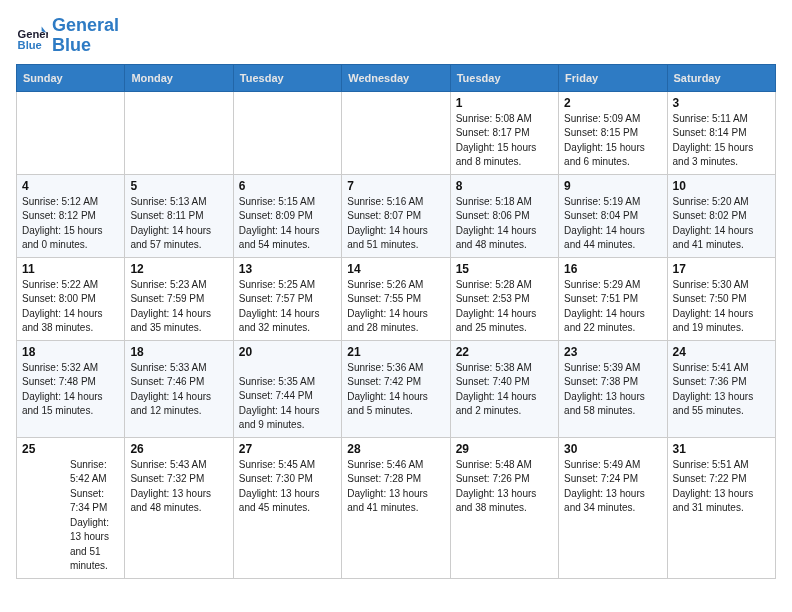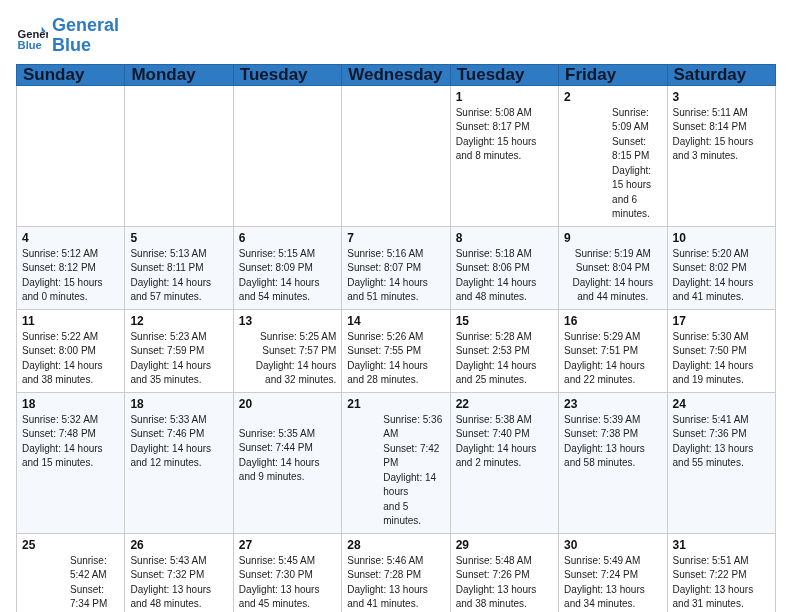--- a/index.html
+++ b/index.html
@@ -47,24 +47,24 @@
       font-size: 15px;
       color: #444;
     }
     .calendar {
       width: 100%;
       border-collapse: collapse;
       border: 1px solid #ccc;
     }
     .calendar th {
       background: #2e7bc4;
-      color: #0f172a;
-      font-size: 17px;
+      color: #e5e5e5;
+      font-size: 11px;
       font-weight: bold;
-      padding: 0 6px;
+      padding: 7px 6px;
       text-align: left;
       border: 1px solid #2266a8;
     }
     .calendar td {
       vertical-align: top;
       border: 1px solid #ccc;
       padding: 4px 5px;
       width: 108px;
       min-height: 80px;
       font-size: 10.5px;
@@ -130,21 +130,21 @@
         <td class="empty-cell"></td>
         <td>
           <div class="day-number">1</div>
           <div class="day-info" style="white-space: pre-line;">Sunrise: 5:08 AM
 Sunset: 8:17 PM
 Daylight: 15 hours
 and 8 minutes.</div>
         </td>
         <td>
           <div class="day-number">2</div>
-          <div class="day-info" style="white-space: pre-line; margin-left: 48px;">Sunrise: 5:09 AM
+          <div class="day-info" style="white-space: pre-line;">Sunrise: 5:09 AM
 Sunset: 8:15 PM
 Daylight: 15 hours
 and 6 minutes.</div>
         </td>
         <td>
           <div class="day-number">3</div>
           <div class="day-info" style="white-space: pre-line;">Sunrise: 5:11 AM
 Sunset: 8:14 PM
 Daylight: 15 hours
 and 3 minutes.</div>
@@ -181,21 +181,21 @@
         </td>
         <td>
           <div class="day-number">8</div>
           <div class="day-info" style="white-space: pre-line;">Sunrise: 5:18 AM
 Sunset: 8:06 PM
 Daylight: 14 hours
 and 48 minutes.</div>
         </td>
         <td>
           <div class="day-number">9</div>
-          <div class="day-info" style="white-space: pre-line; text-align: center;">Sunrise: 5:19 AM
+          <div class="day-info" style="white-space: pre-line;">Sunrise: 5:19 AM
 Sunset: 8:04 PM
 Daylight: 14 hours
 and 44 minutes.</div>
         </td>
         <td>
           <div class="day-number">10</div>
           <div class="day-info" style="white-space: pre-line;">Sunrise: 5:20 AM
 Sunset: 8:02 PM
 Daylight: 14 hours
 and 41 minutes.</div>
@@ -211,21 +211,21 @@
         </td>
         <td>
           <div class="day-number">12</div>
           <div class="day-info" style="white-space: pre-line;">Sunrise: 5:23 AM
 Sunset: 7:59 PM
 Daylight: 14 hours
 and 35 minutes.</div>
         </td>
         <td>
           <div class="day-number">13</div>
-          <div class="day-info" style="white-space: pre-line; text-align: right;">Sunrise: 5:25 AM
+          <div class="day-info" style="white-space: pre-line;">Sunrise: 5:25 AM
 Sunset: 7:57 PM
 Daylight: 14 hours
 and 32 minutes.</div>
         </td>
         <td>
           <div class="day-number">14</div>
           <div class="day-info" style="white-space: pre-line;">Sunrise: 5:26 AM
 Sunset: 7:55 PM
 Daylight: 14 hours
 and 28 minutes.</div>
@@ -269,21 +269,21 @@
         </td>
         <td>
           <div class="day-number">20</div>
           <div class="day-info" style="white-space: pre-line; margin-top: 16px;">Sunrise: 5:35 AM
 Sunset: 7:44 PM
 Daylight: 14 hours
 and 9 minutes.</div>
         </td>
         <td>
           <div class="day-number">21</div>
-          <div class="day-info" style="white-space: pre-line; margin-left: 36px;">Sunrise: 5:36 AM
+          <div class="day-info" style="white-space: pre-line;">Sunrise: 5:36 AM
 Sunset: 7:42 PM
 Daylight: 14 hours
 and 5 minutes.</div>
         </td>
         <td>
           <div class="day-number">22</div>
           <div class="day-info" style="white-space: pre-line;">Sunrise: 5:38 AM
 Sunset: 7:40 PM
 Daylight: 14 hours
 and 2 minutes.</div>

